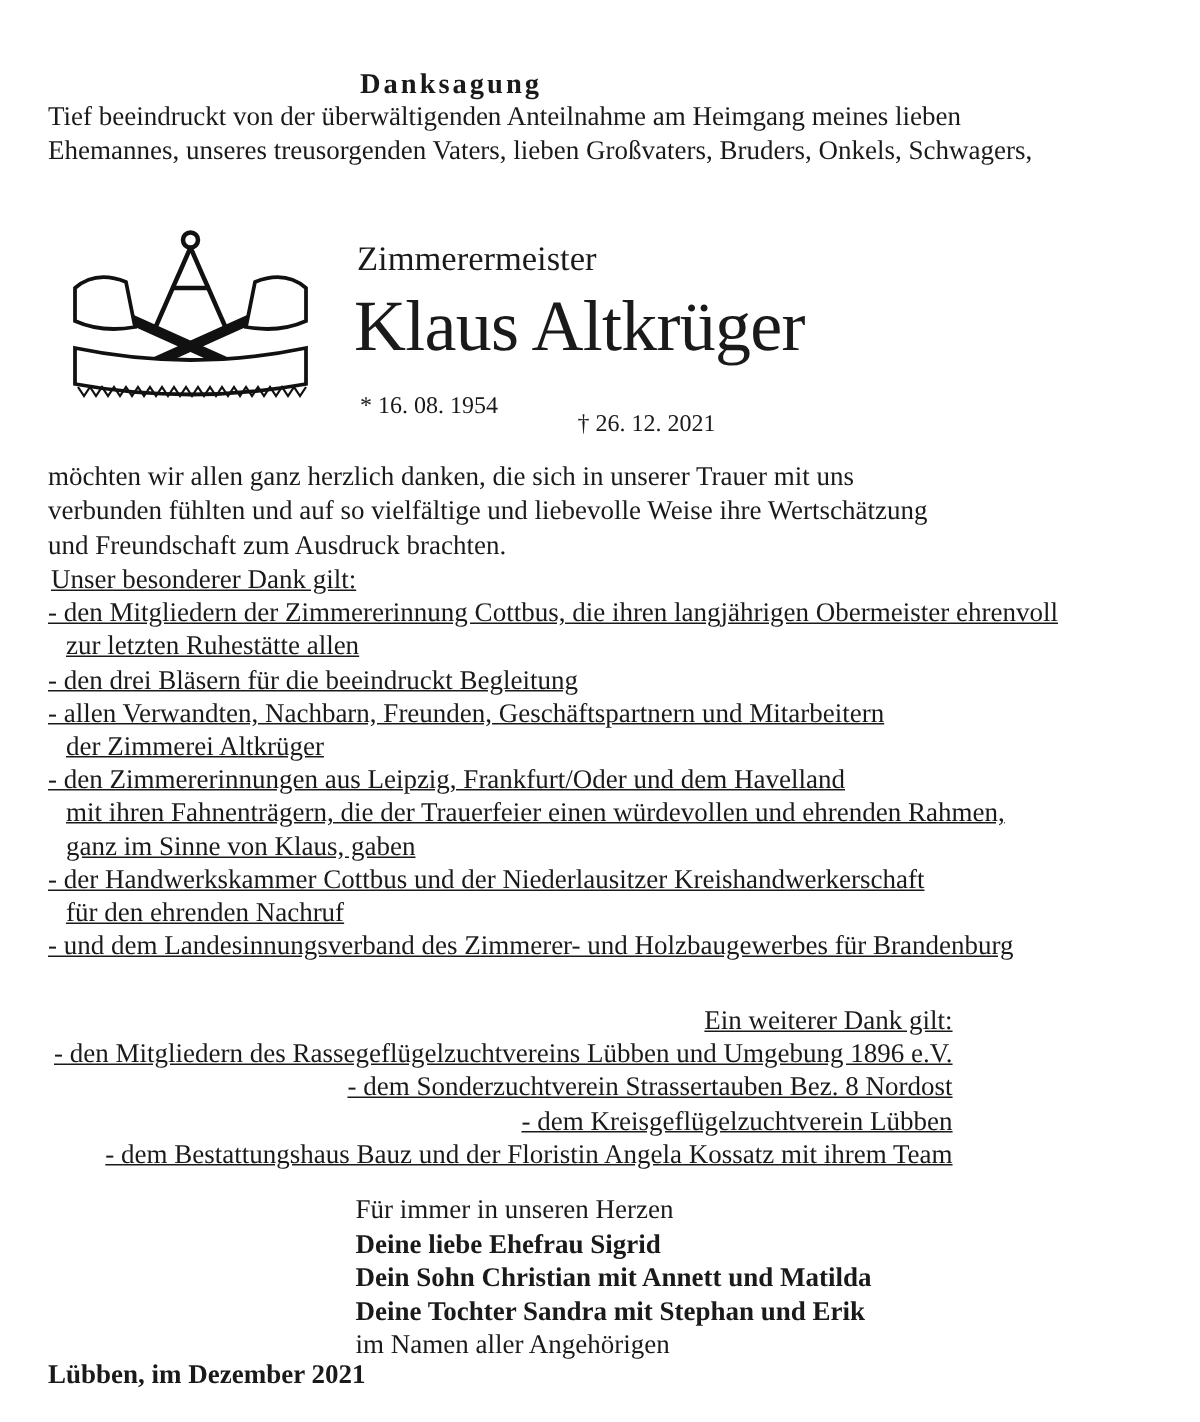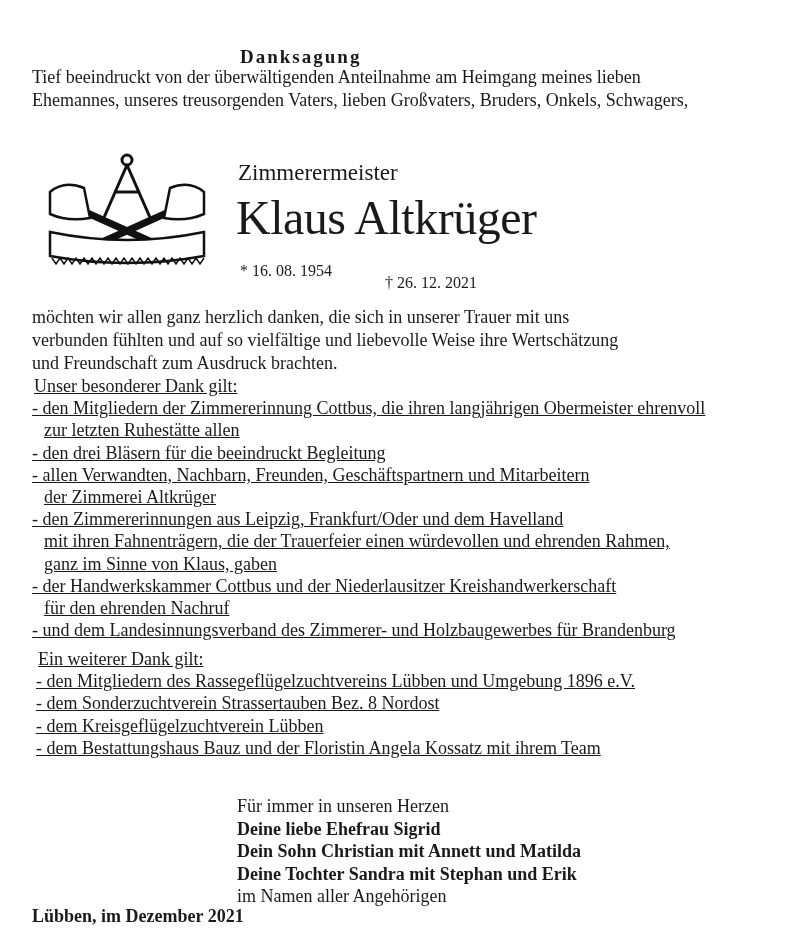--- a/index.html
+++ b/index.html
@@ -75,21 +75,21 @@
     <span class="line">- allen Verwandten, Nachbarn, Freunden, Geschäftspartnern und Mitarbeitern</span>
     <span class="line" style="padding-left:12px">  der Zimmerei Altkrüger</span>
     <span class="line">- den Zimmererinnungen aus Leipzig, Frankfurt/Oder und dem Havelland</span>
     <span class="line" style="padding-left:12px">  mit ihren Fahnenträgern, die der Trauerfeier einen würdevollen und ehrenden Rahmen,</span>
     <span class="line" style="padding-left:12px">  ganz im Sinne von Klaus, gaben</span>
     <span class="line">- der Handwerkskammer Cottbus und der Niederlausitzer Kreishandwerkerschaft</span>
     <span class="line" style="padding-left:12px">  für den ehrenden Nachruf</span>
     <span class="line">- und dem Landesinnungsverband des Zimmerer- und Holzbaugewerbes für Brandenburg</span>
   </div>
 
-  <div class="abs list" style="left:36px; top:648px;">
+  <div class="abs list" style="left:36px; top:669px;text-align:right;">
     <span class="line" style="padding-left:2px">Ein weiterer Dank gilt:</span>
     <span class="line">- den Mitgliedern des Rassegeflügelzuchtvereins Lübben und Umgebung 1896 e.V.</span>
     <span class="line">- dem Sonderzuchtverein Strassertauben Bez. 8 Nordost</span>
     <span class="line">- dem Kreisgeflügelzuchtverein Lübben</span>
     <span class="line">- dem Bestattungshaus Bauz und der Floristin Angela Kossatz mit ihrem Team</span>
   </div>
 
   <div class="abs closing">
     <span class="line">Für immer in unseren Herzen</span>
     <span class="line b">Deine liebe Ehefrau Sigrid</span>

